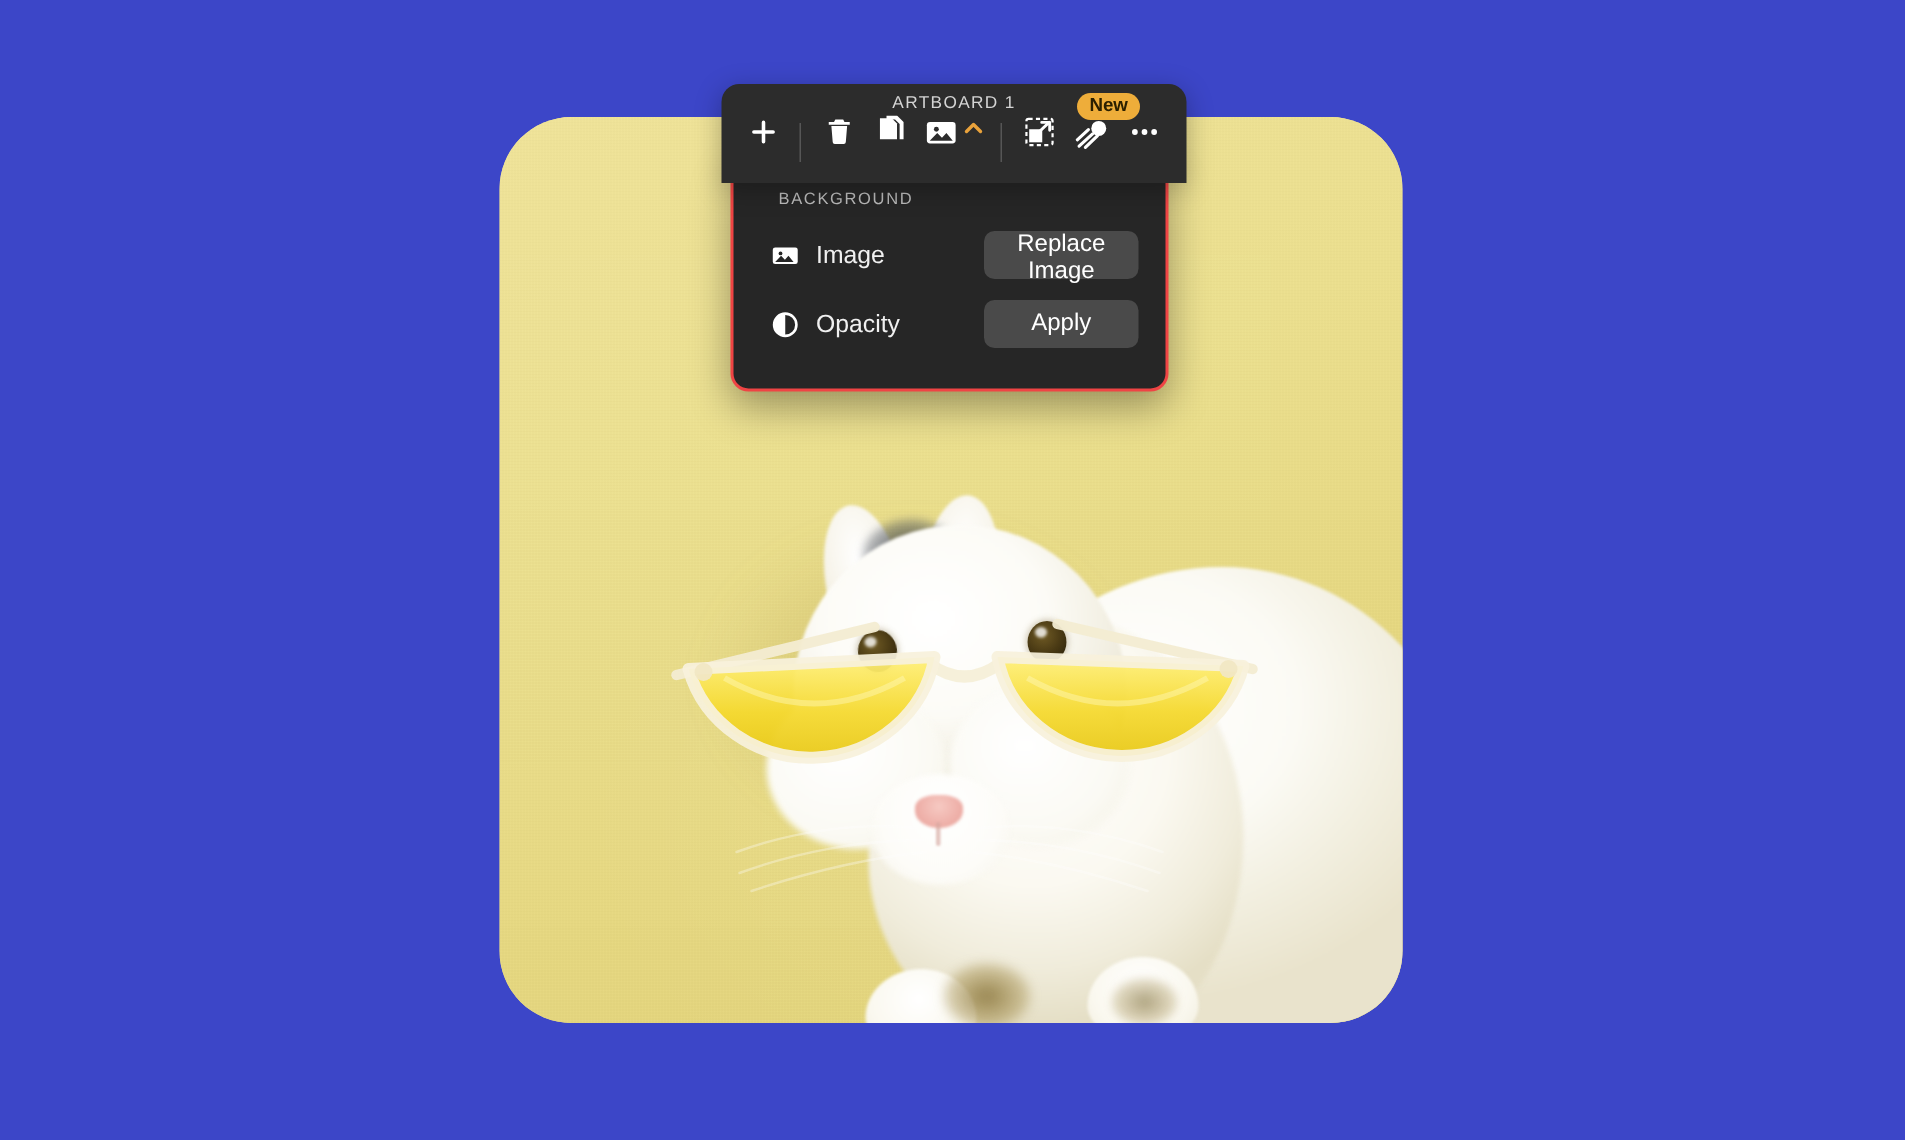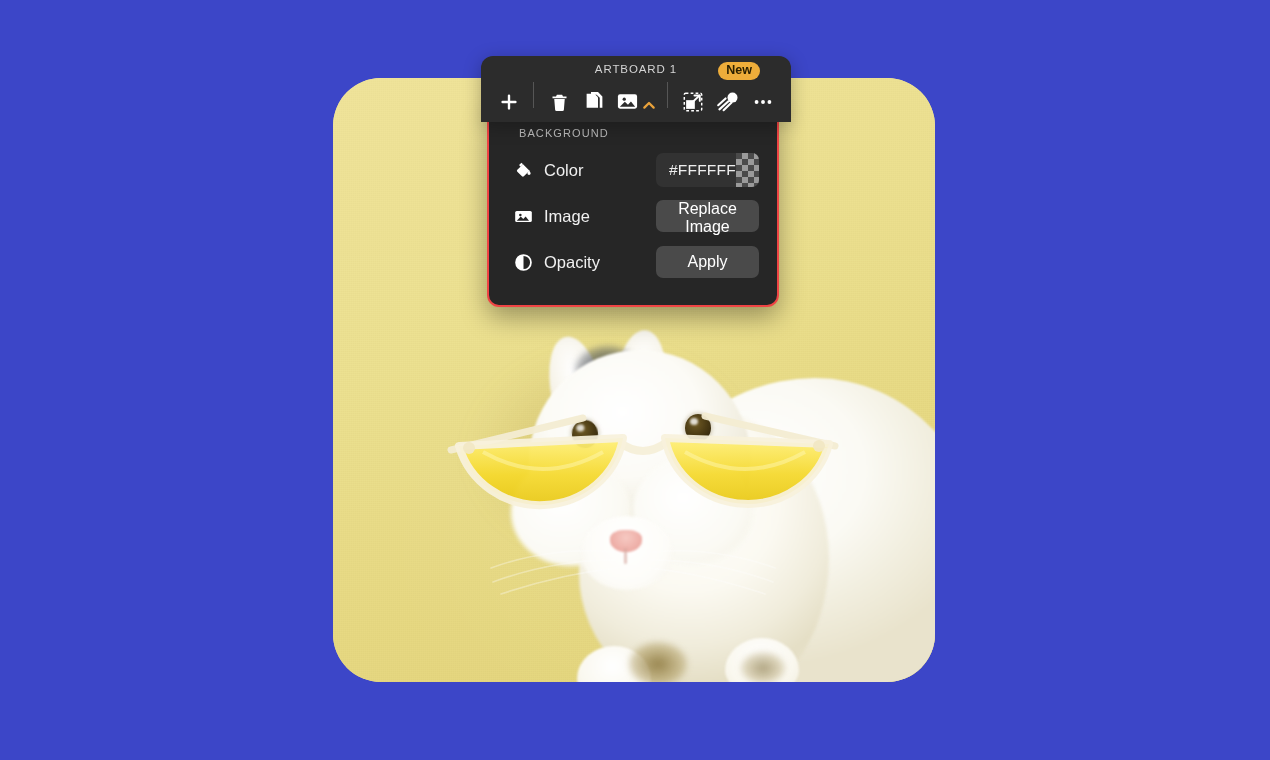--- a/index.html
+++ b/index.html
@@ -253,21 +253,21 @@
     gap: 0px;
     height: 40px;
     padding: 0 10px;
     position: relative;
   }
 
   .tool-btn {
     width: 40px;
     height: 36px;
     display: flex;
-    align-items: flex-end;
+    align-items: flex-start;
     justify-content: center;
     border: none;
     background: transparent;
     cursor: pointer;
     position: relative;
     color: #ffffff;
   }
 
   .tool-sep {
     width: 1px;
@@ -572,34 +572,20 @@
             <circle cx="19" cy="12" r="2.1"></circle>
           </svg>
         </span>
       </button>
     </div>
   </div>
 
   <div id="bg-panel">
     <div class="panel-heading">BACKGROUND</div>
 
-    <div class="panel-row">
-      <span class="row-icon">
-        <svg width="19" height="19" viewBox="0 0 24 24" fill="#fff">
-          <path d="M4.2 11.2 L11.4 4 l8.2 8.2 -7.2 7.2a1.6 1.6 0 0 1-2.3 0l-5.9-5.9a1.6 1.6 0 0 1 0-2.3z"></path>
-          <path d="M9.4 2.2 L11.4 4.2 8.4 7.2 6.4 5.2z"></path>
-          <path d="M21 15.5c0 1.2-.9 2.1-2 2.1s-2-.9-2-2.1 2-3.8 2-3.8 2 2.6 2 3.8z"></path>
-        </svg>
-      </span>
-      <span class="row-label">Color</span>
-      <div class="color-field">
-        <span class="color-value">#FFFFFF</span>
-        <span class="swatch"></span>
-      </div>
-    </div>
 
     <div class="panel-row">
       <span class="row-icon">
         <svg width="19" height="19" viewBox="0 0 24 24" fill="#fff">
           <rect x="1.5" y="5" width="21" height="14" rx="2"></rect>
           <circle cx="8" cy="10" r="1.6" fill="#262626"></circle>
           <path d="M3.5 17.3l5-5.2 3.2 3.2 3-3.3 4.3 5.3H3.5z" fill="#262626"></path>
         </svg>
       </span>
       <span class="row-label">Image</span>

